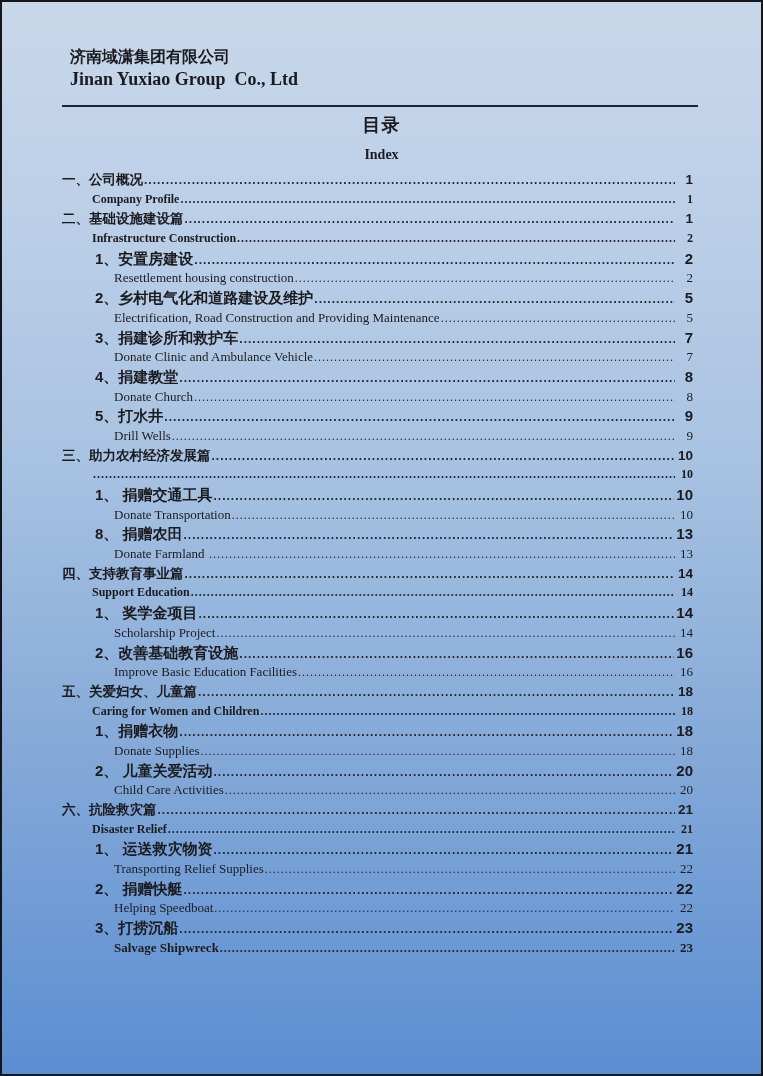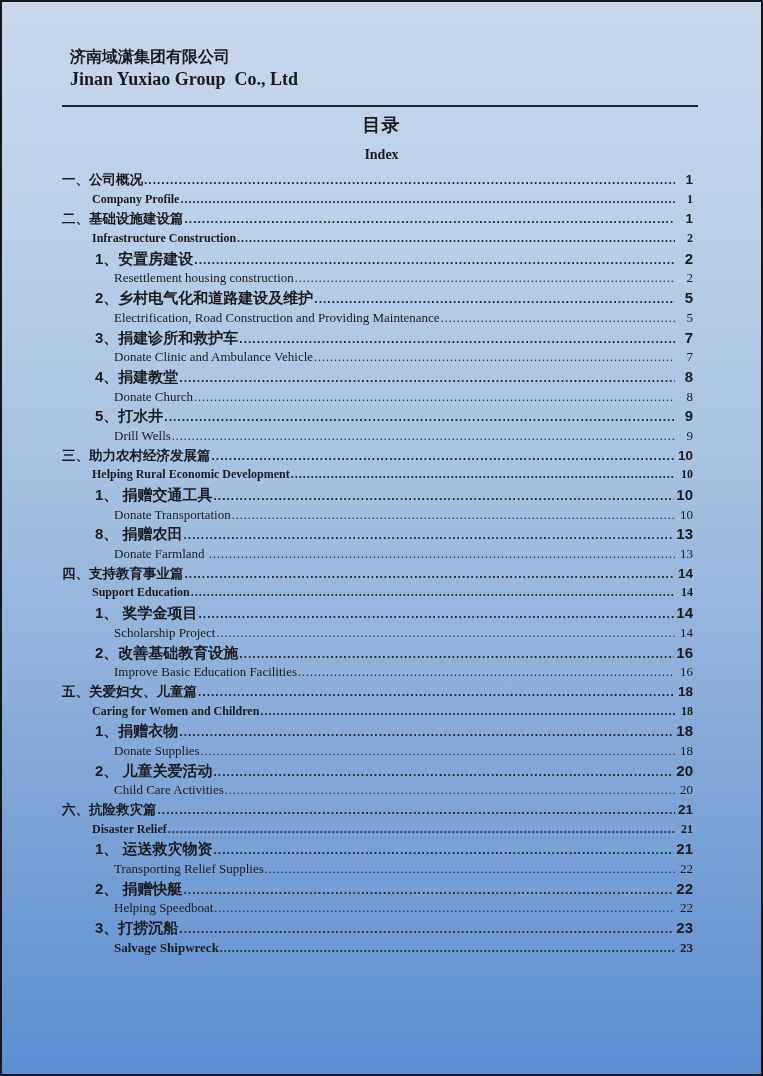--- a/index.html
+++ b/index.html
@@ -189,21 +189,20 @@
         <span class="toc-label">Drill Wells</span>
         <span class="toc-leader"></span>
         <span class="toc-page">9</span>
       </div>
       <div class="toc-row zh ind0 b">
         <span class="toc-label">三、助力农村经济发展篇</span>
         <span class="toc-leader"></span>
         <span class="toc-page">10</span>
       </div>
       <div class="toc-row en ind1 b">
-        <span class="toc-label">Helping Rural Economic Development</span>
         <span class="toc-leader"></span>
         <span class="toc-page">10</span>
       </div>
       <div class="toc-row zh ind2 b">
         <span class="toc-label">1、 捐赠交通工具</span>
         <span class="toc-leader"></span>
         <span class="toc-page">10</span>
       </div>
       <div class="toc-row en ind3">
         <span class="toc-label">Donate Transportation</span>

